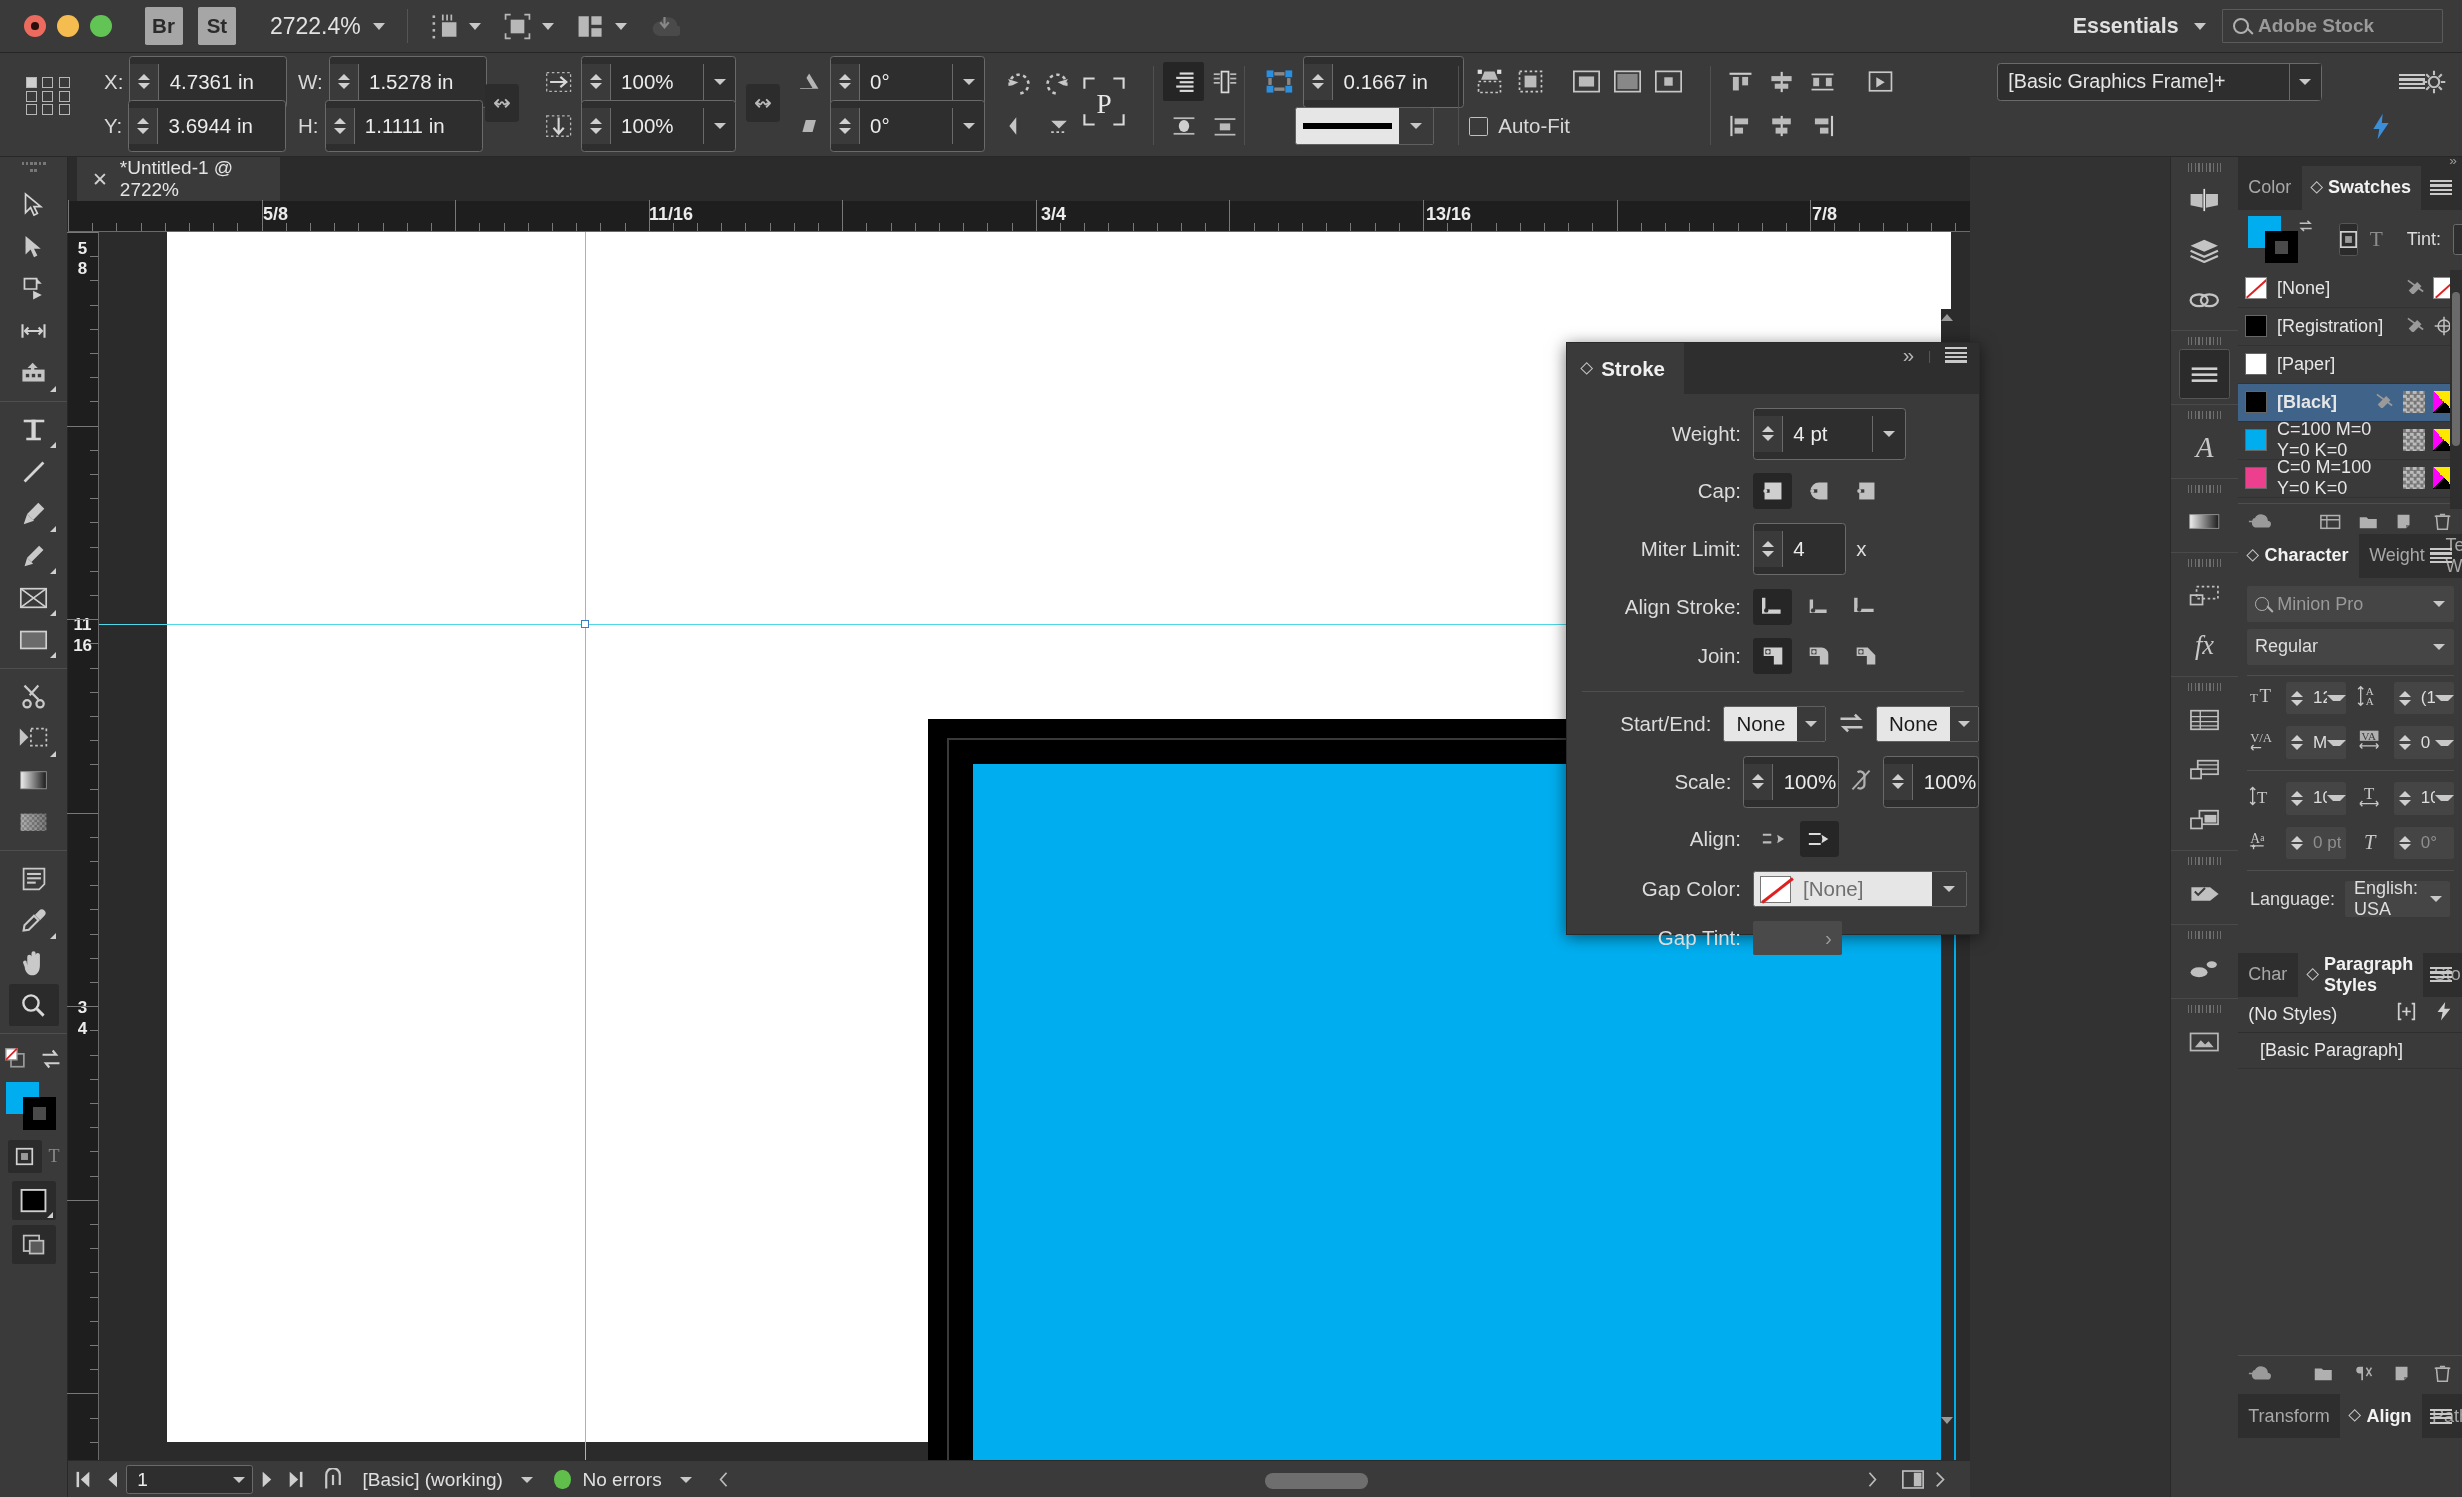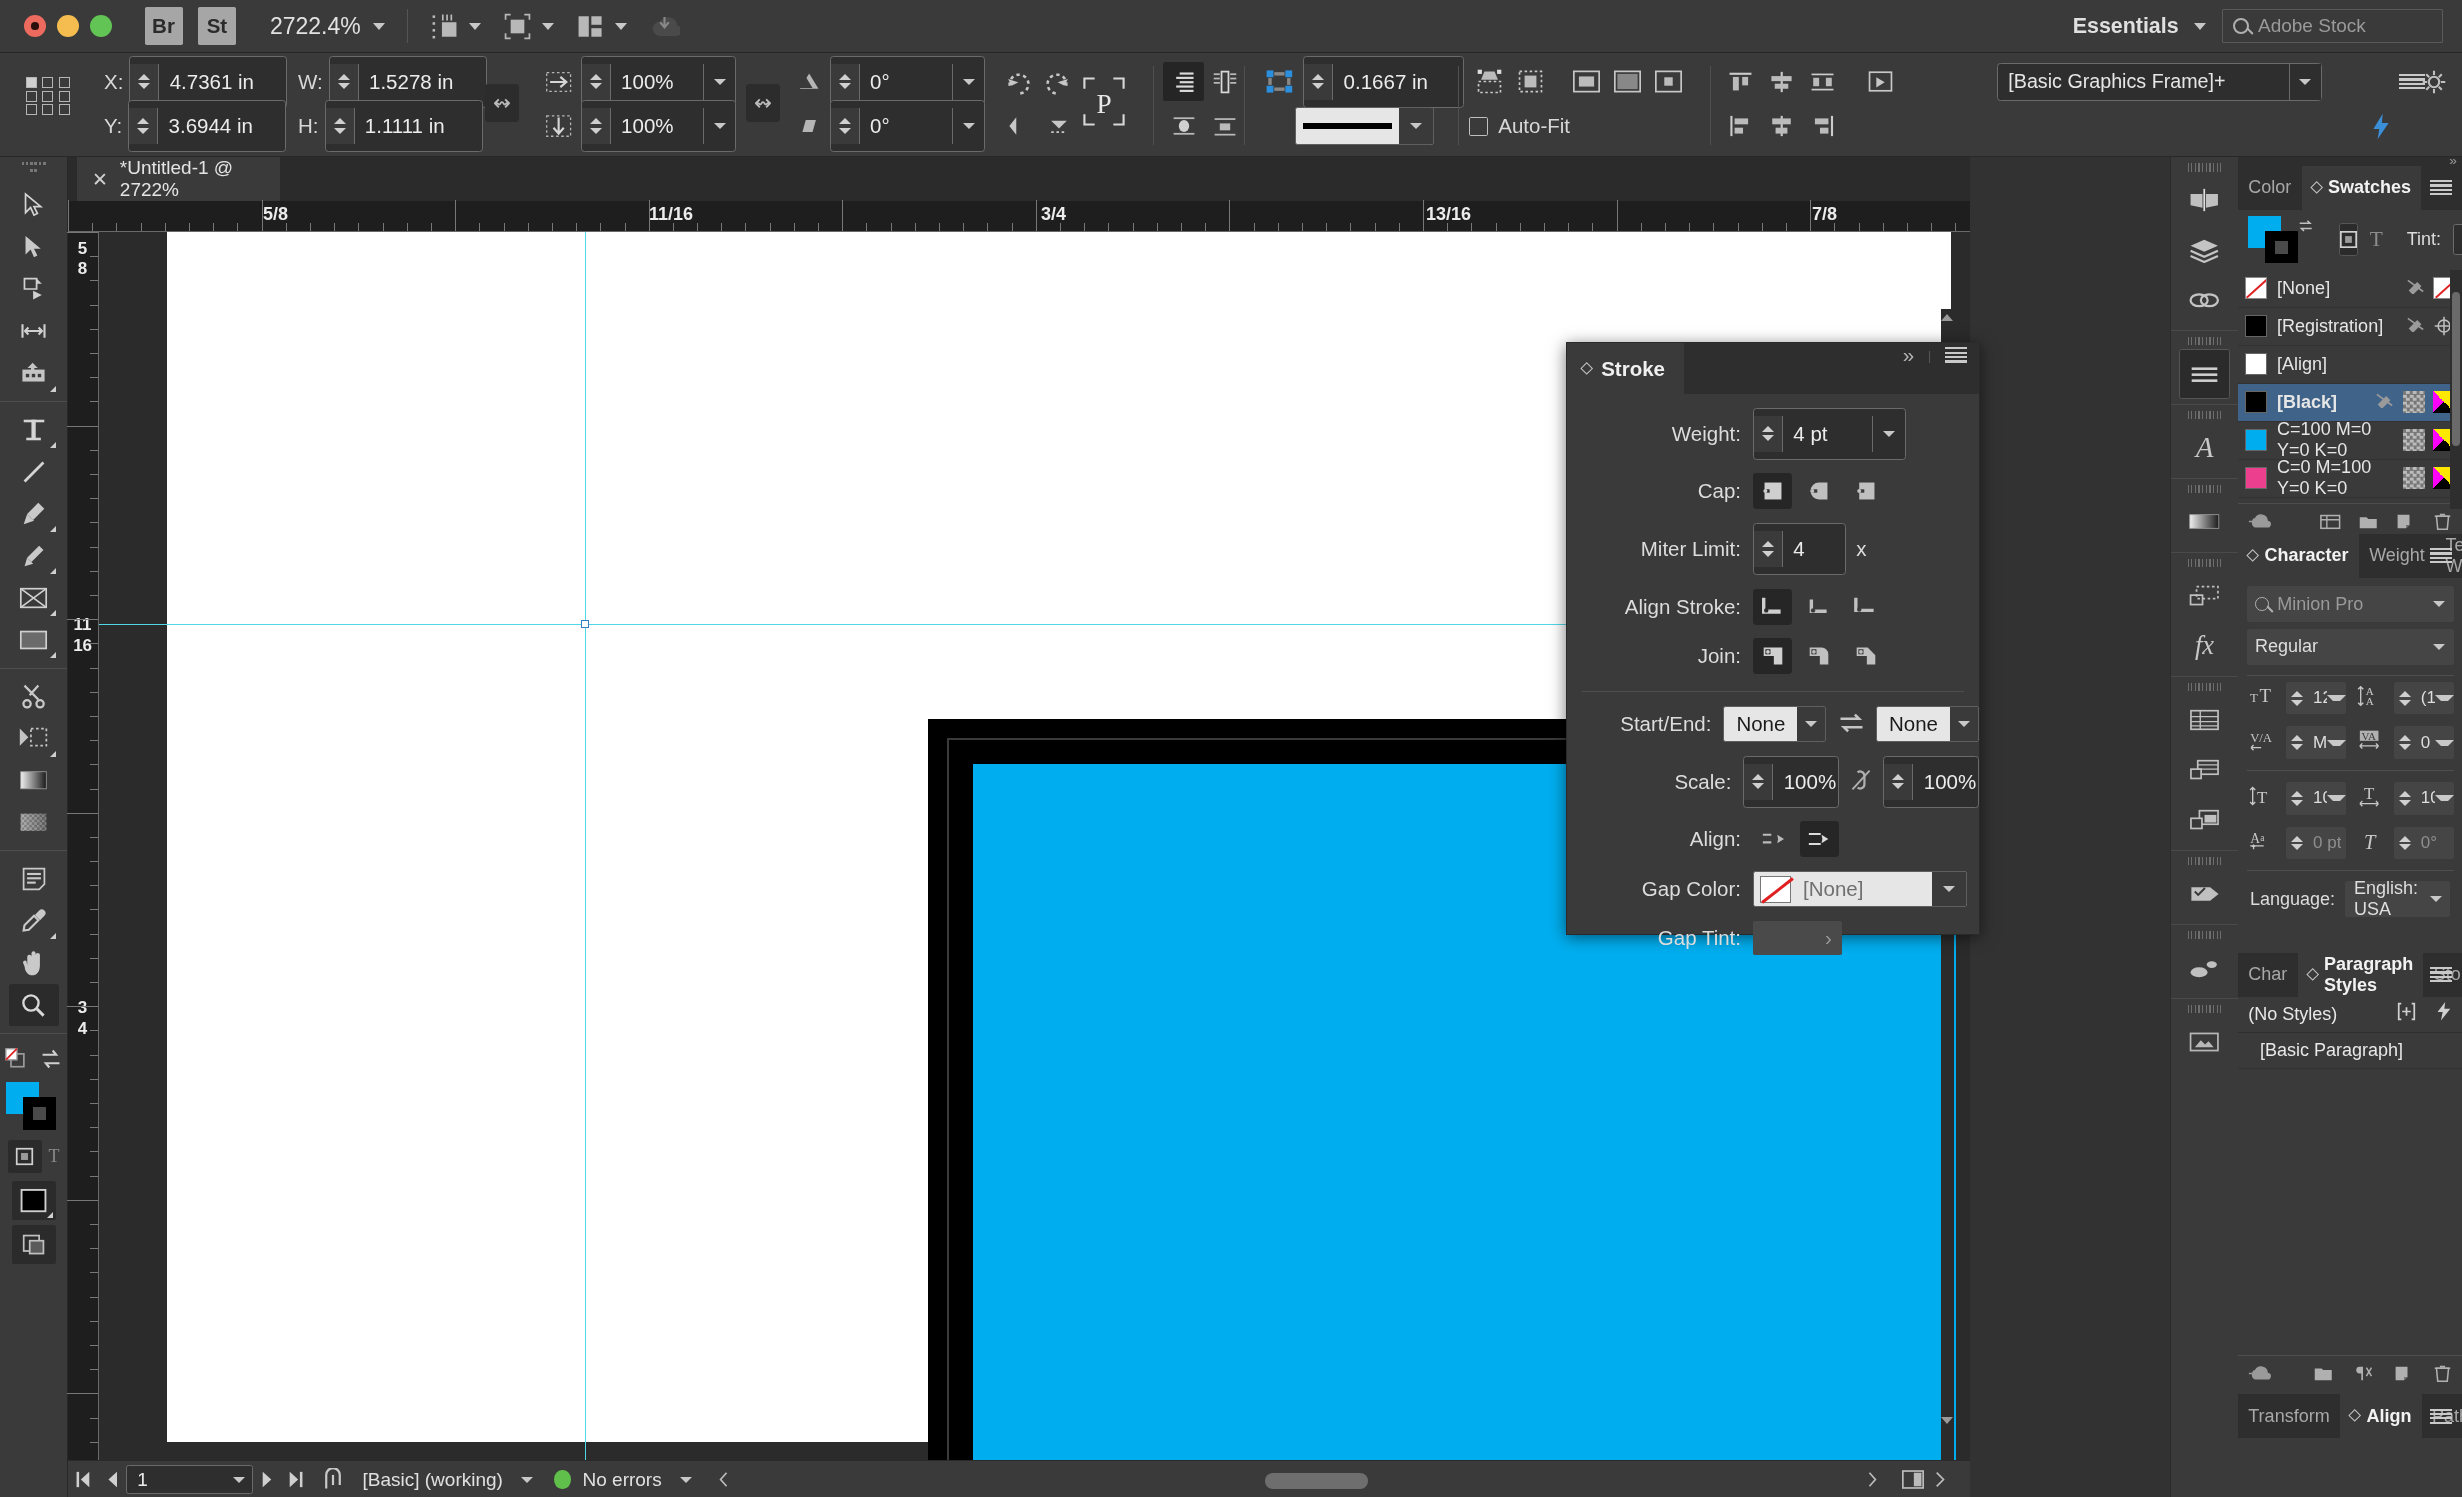--- a/index.html
+++ b/index.html
@@ -42,21 +42,21 @@
   .title-center {
     position: absolute; left: 0; right: 0; text-align: center;
     font-size: 23px; color: #e8e8e8; pointer-events: none;
   }
   .essentials { position: absolute; right: 256px; display: flex; align-items: center;
     gap: 15.4px; font-size: 21.4px; font-weight: bold; color: #e0e0e0; }
   .stocksearch {
     position: absolute; right: 19px; width: 221px; height: 34px;
     border: 0.9px solid #5a5a5a; border-radius: 1px; background: #3a3a3a;
     display: flex; align-items: center; padding: 0 10.3px; gap: 8.5px;
-    font-size: 19px; color: #9a9a9a;
+    font-size: 19px; color: #9a9a9a; font-weight: bold;
   }
   .mag { width: 16.2px; height: 16.2px; border: 2.1px solid #b0b0b0; border-radius: 50%;
     position: relative; flex: none; }
   .mag::after { content: ""; position: absolute; width: 7.7px; height: 2.1px;
     background: #b0b0b0; transform: rotate(45deg); right: -6px; bottom: 0px; }
 
   
   .controlbar {
     position: absolute; left: 0; top: 53px; width: 2462px; height: 104px;
     background: #3a3a3a; border-bottom: 0.9px solid #282828;
@@ -1707,21 +1707,21 @@
                   <path d="M2 4l18 13" stroke="#9a9a9a" stroke-width="2"></path>
                 </svg></span>
               <span class="minibox"><svg width="22" height="22" viewBox="0 0 26 26">
                   <circle cx="13" cy="13" r="7" fill="none" stroke="#c0c0c0" stroke-width="1.8"></circle>
                   <path d="M13 2v22M2 13h22" stroke="#c0c0c0" stroke-width="1.8"></path>
                 </svg></span>
             </span>
           </div>
           <div class="swrow">
             <span class="minibox" style="background:#ffffff;border:0.9px solid #666"></span>
-            <span style="flex:1">[Align]</span>
+            <span style="flex:1">[Paper]</span>
             <span style="display:flex;gap:8.5px;align-items:center"></span>
           </div>
           <div class="swrow sel">
             <span class="minibox" style="background:#000000;border:0.9px solid #666"></span>
             <span style="flex:1">[Black]</span>
             <span style="display:flex;gap:8.5px;align-items:center">
               <span><svg width="19" height="17" viewBox="0 0 22 20">
                   <path d="M3 16l10-10 5 5-10 10z" fill="#9a9a9a"></path>
                   <path d="M2 4l18 13" stroke="#9a9a9a" stroke-width="2"></path>
                 </svg></span>

